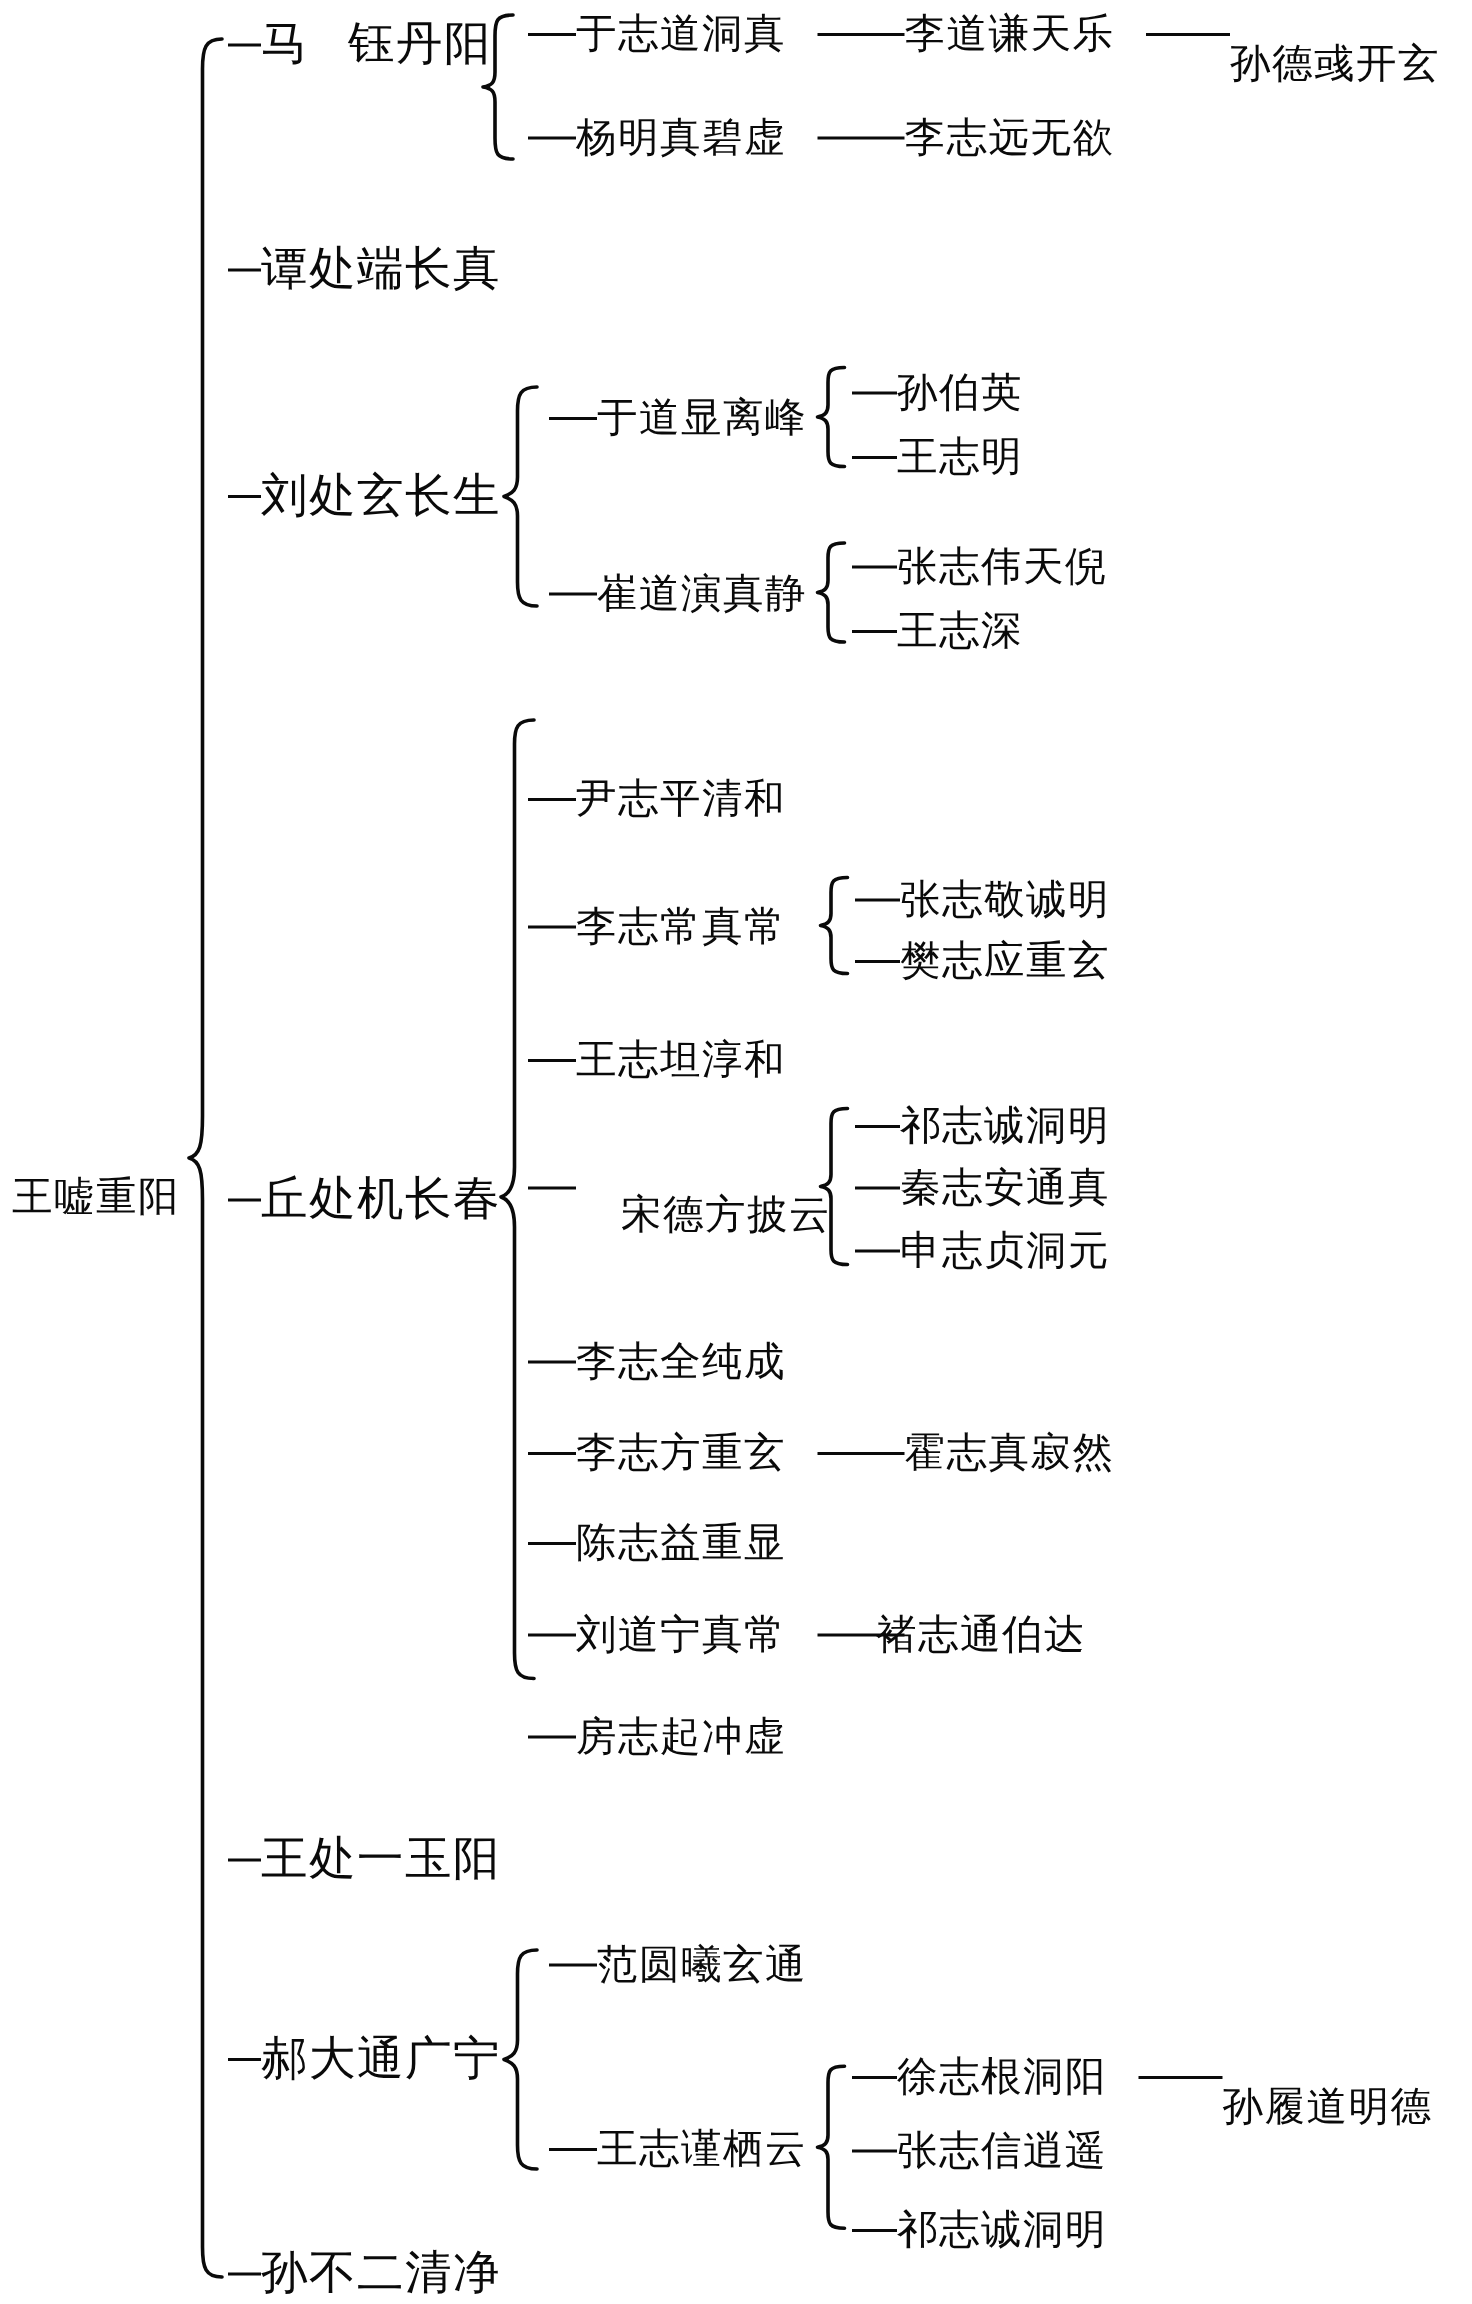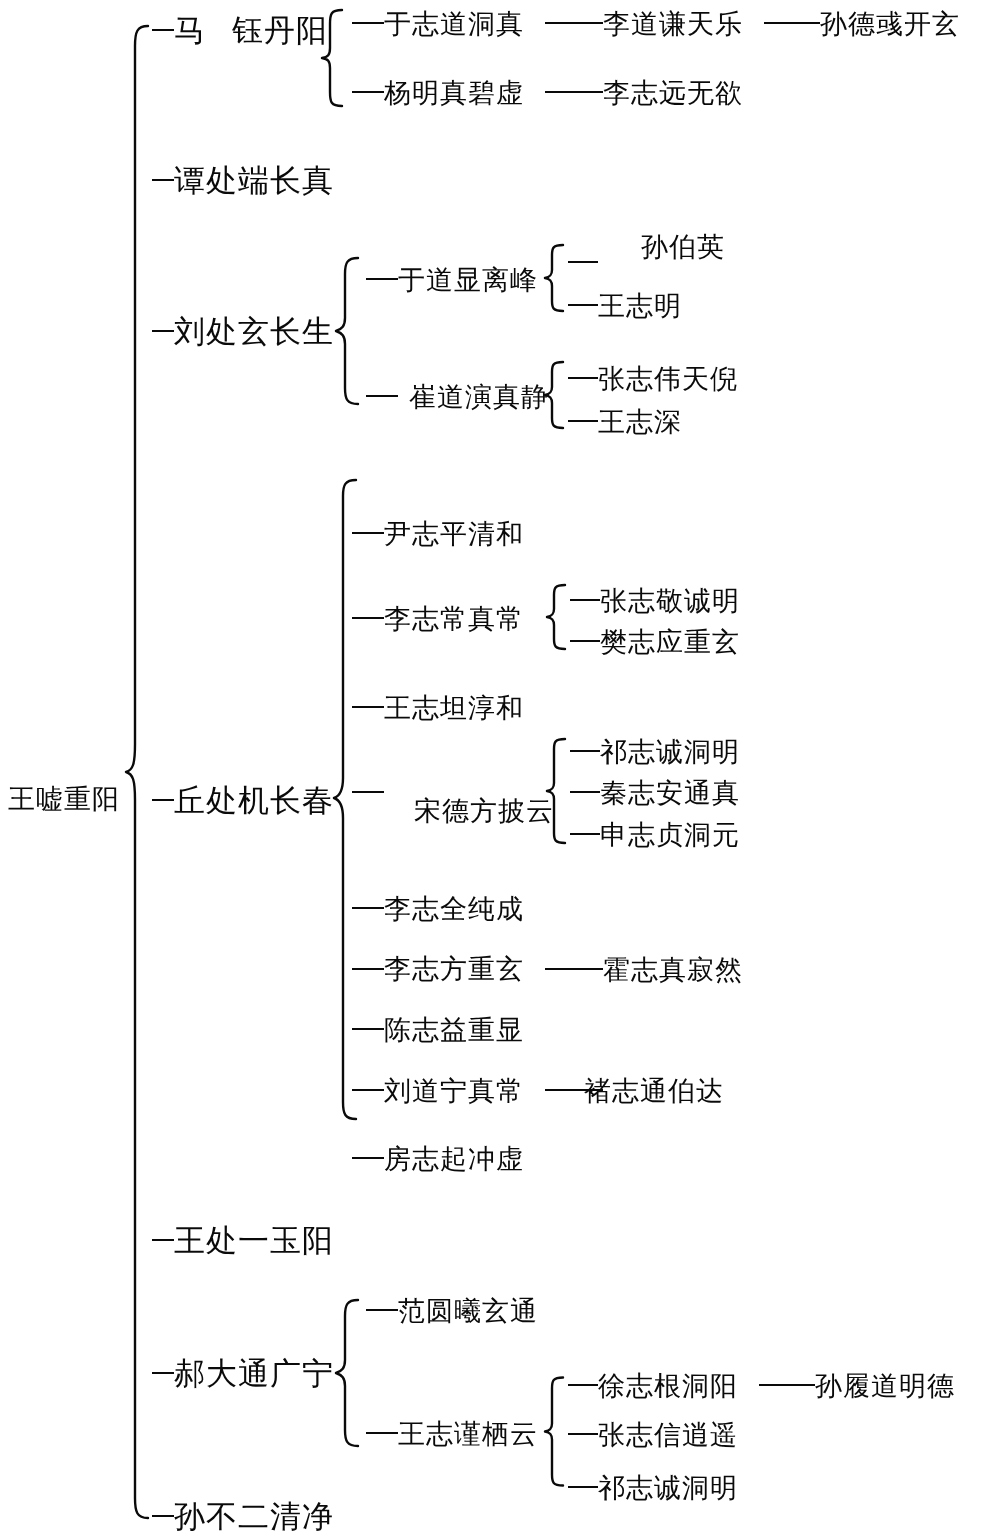--- a/index.html
+++ b/index.html
@@ -23,21 +23,21 @@
     font-size: 27px;
     line-height: 1;
     letter-spacing: 1px;
     color: #0a0a0a;
     transform: translateY(-50%);
   }
   .node.lvl0 { font-size: 27px; }
   .node.lvl1 { font-size: 31px; }
   .node.lvl2 { font-size: 27px; }
   .node.lvl3 { font-size: 27px; }
-  .node.lvl4 { font-size: 27px; }
+  .node.lvl4 { font-size: 27px; margin-top: 20px; }
 
   
   .dash {
     position: absolute;
     height: 0;
     border-top: 2.2px solid #0a0a0a;
     transform: translateY(-50%);
   }
   
   .link {
@@ -111,26 +111,26 @@
 
   <div class="dash" style="left:366px; top:279px; width:32px;"></div>
   <div class="node lvl2" style="left:398px; top:279px;">于道显离峰</div>
 
   <div class="brace" style="left:543px; top:279px; width:22px; height:72px;">
     <svg width="22" height="72" viewBox="0 0 22 72" preserveAspectRatio="none">
       <path d="M20 2 C10 2 9 5 9 12 L9 27 C9 32 7 34 2 35 C7 36 9 38 9 43 L9 58 C9 65 10 68 20 68"></path>
     </svg>
   </div>
   <div class="dash" style="left:568px; top:262px; width:30px;"></div>
-  <div class="node lvl3" style="left:598px; top:246px;margin-left:43px;">孙伯英</div>
+  <div class="node lvl3" style="left:598px; top:262px;">孙伯英</div>
   <div class="dash" style="left:568px; top:305px; width:30px;"></div>
   <div class="node lvl3" style="left:598px; top:305px;">王志明</div>
 
   <div class="dash" style="left:366px; top:396px; width:32px;"></div>
-  <div class="node lvl2" style="left:409px; top:396px;text-align:center;">崔道演真静</div>
+  <div class="node lvl2" style="left:398px; top:396px;text-align:center;">崔道演真静</div>
 
   <div class="brace" style="left:543px; top:396px; width:22px; height:72px;">
     <svg width="22" height="72" viewBox="0 0 22 72" preserveAspectRatio="none">
       <path d="M20 2 C10 2 9 5 9 12 L9 27 C9 32 7 34 2 35 C7 36 9 38 9 43 L9 58 C9 65 10 68 20 68"></path>
     </svg>
   </div>
   <div class="dash" style="left:568px; top:378px; width:30px;"></div>
   <div class="node lvl3" style="left:598px; top:378px;">张志伟天倪</div>
   <div class="dash" style="left:568px; top:421px; width:30px;"></div>
   <div class="node lvl3" style="left:598px; top:421px;">王志深</div>

